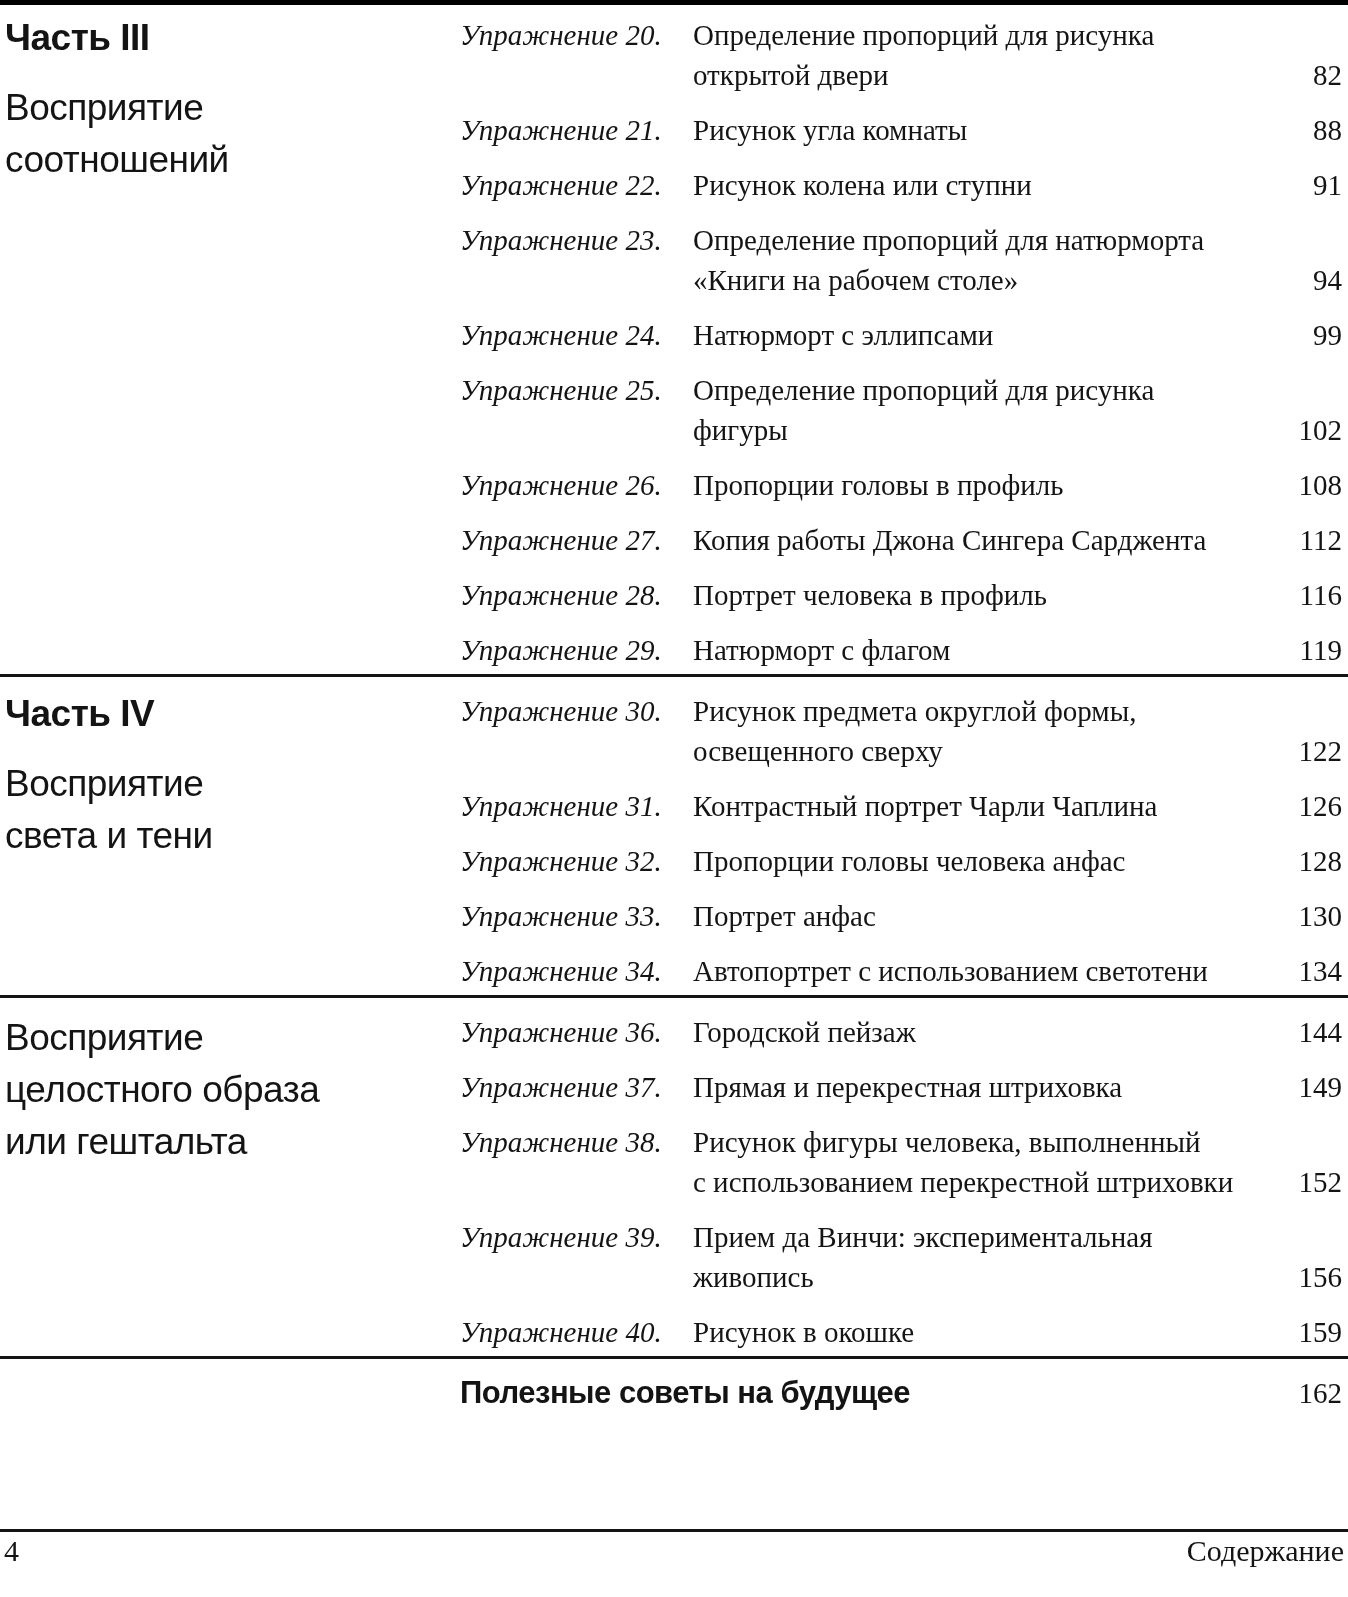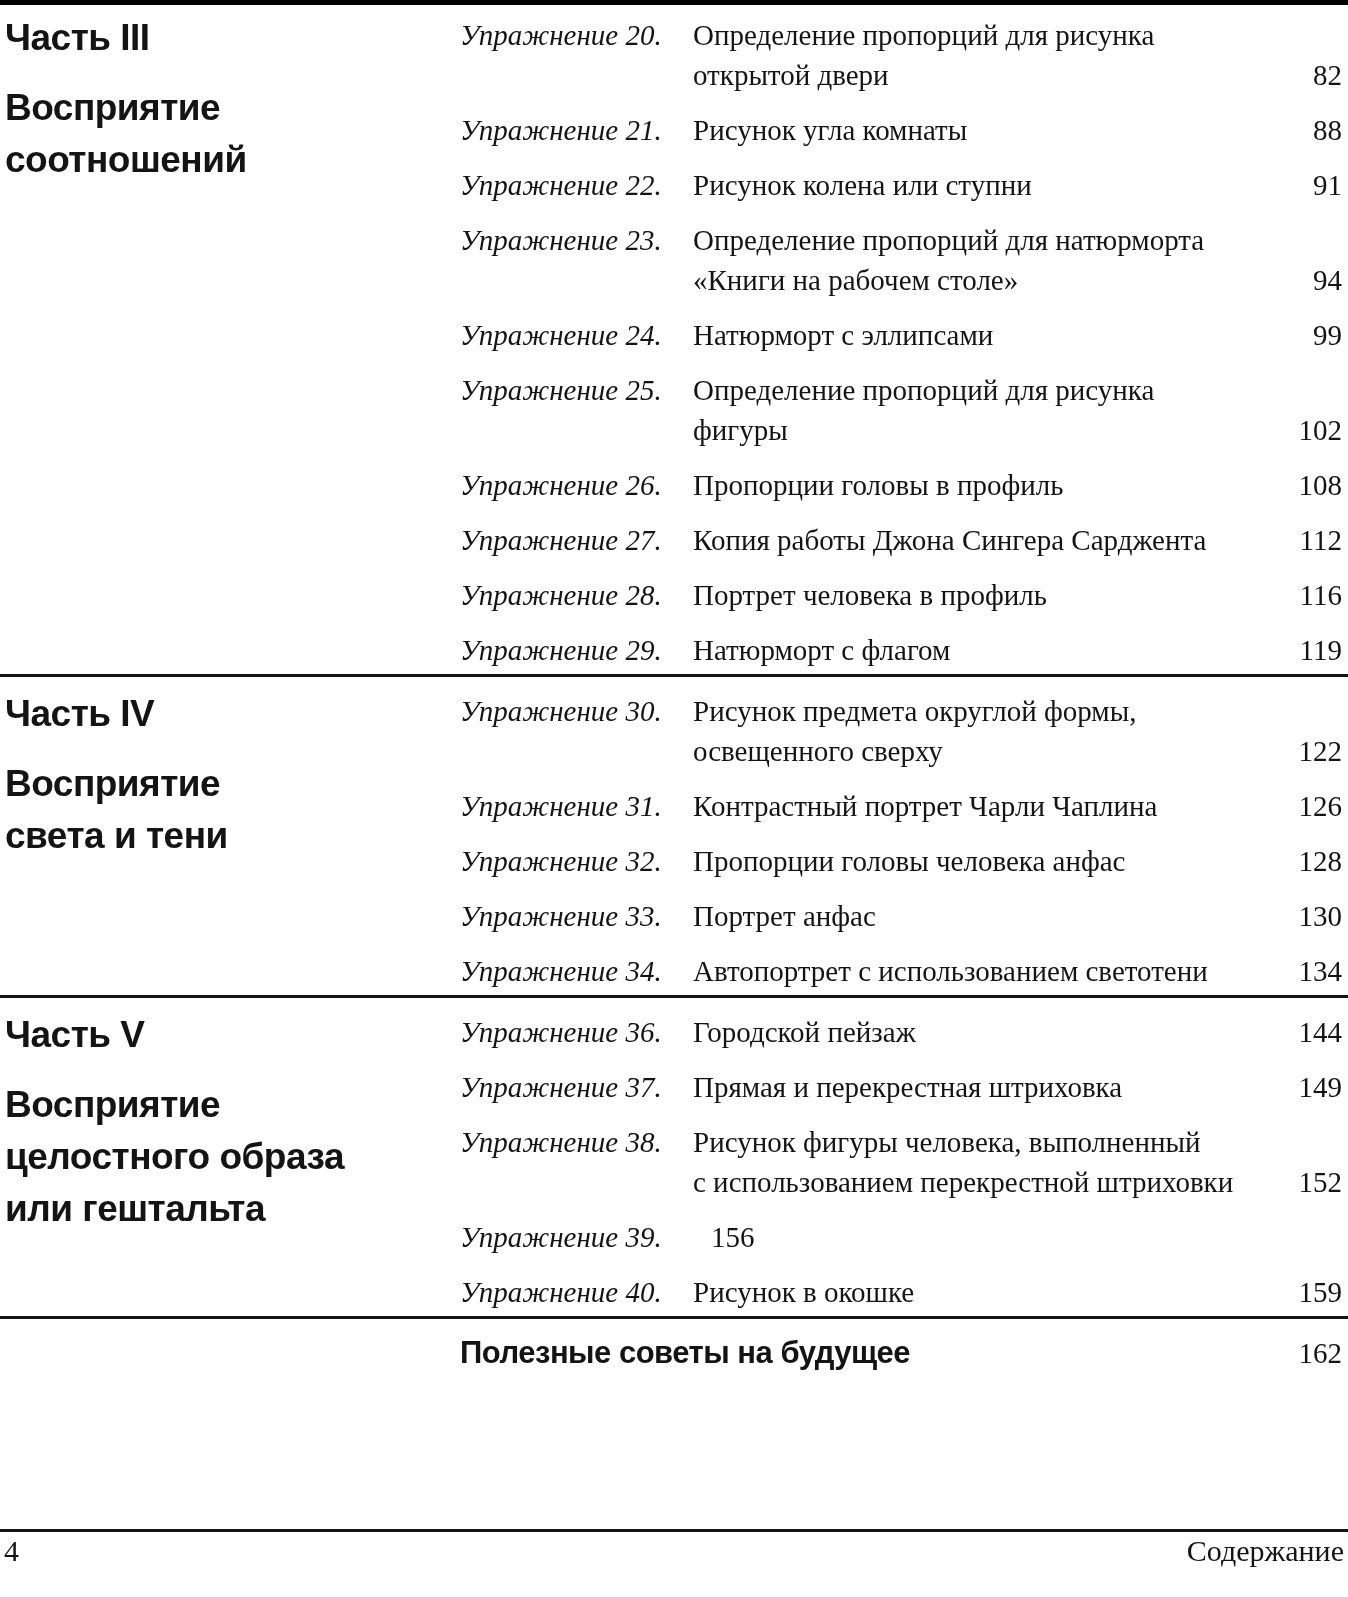--- a/index.html
+++ b/index.html
@@ -28,21 +28,21 @@
   .part-title {
     font-family: "Liberation Sans", sans-serif;
     font-weight: bold;
     font-size: 37px;
     line-height: 46px;
     letter-spacing: -0.5px;
     margin: 0 0 21px 0;
   }
   .part-subtitle {
     font-family: "Liberation Sans", sans-serif;
-    font-weight: bold;
+    font-weight: normal;
     font-size: 37px;
     line-height: 52px;
     letter-spacing: -0.5px;
     margin: 0;
   }
   .entries { padding-right: 6px; }
   .entry-row {
     display: grid;
     grid-template-columns: 233px 1fr auto;
     font-size: 29px;
@@ -233,21 +233,20 @@
     <div class="entry-title">
               <div>Автопортрет с использованием светотени</div>
             </div>
     <div class="entry-page">134</div>
   </div>
 </div>
   </section>
 
   <section class="part-section">
     <div class="part-heading">
-      <h2 class="part-title">Часть V</h2>
       <h3 class="part-subtitle">
             <div>Восприятие</div>
             <div>целостного образа</div>
             <div>или гештальта</div>
           </h3>
     </div>
     <div class="entries">
 
   <div class="entry-row">
     <div class="entry-label">Упражнение 36.</div>
@@ -269,20 +268,24 @@
     <div class="entry-label">Упражнение 38.</div>
     <div class="entry-title">
               <div>Рисунок фигуры человека, выполненный</div>
               <div>с использованием перекрестной штриховки</div>
             </div>
     <div class="entry-page">152</div>
   </div>
 
   <div class="entry-row">
     <div class="entry-label">Упражнение 39.</div>
+    <div class="entry-title">
+              <div>Прием да Винчи: экспериментальная</div>
+              <div>живопись</div>
+            </div>
     <div class="entry-page">156</div>
   </div>
 
   <div class="entry-row">
     <div class="entry-label">Упражнение 40.</div>
     <div class="entry-title">
               <div>Рисунок в окошке</div>
             </div>
     <div class="entry-page">159</div>
   </div>

